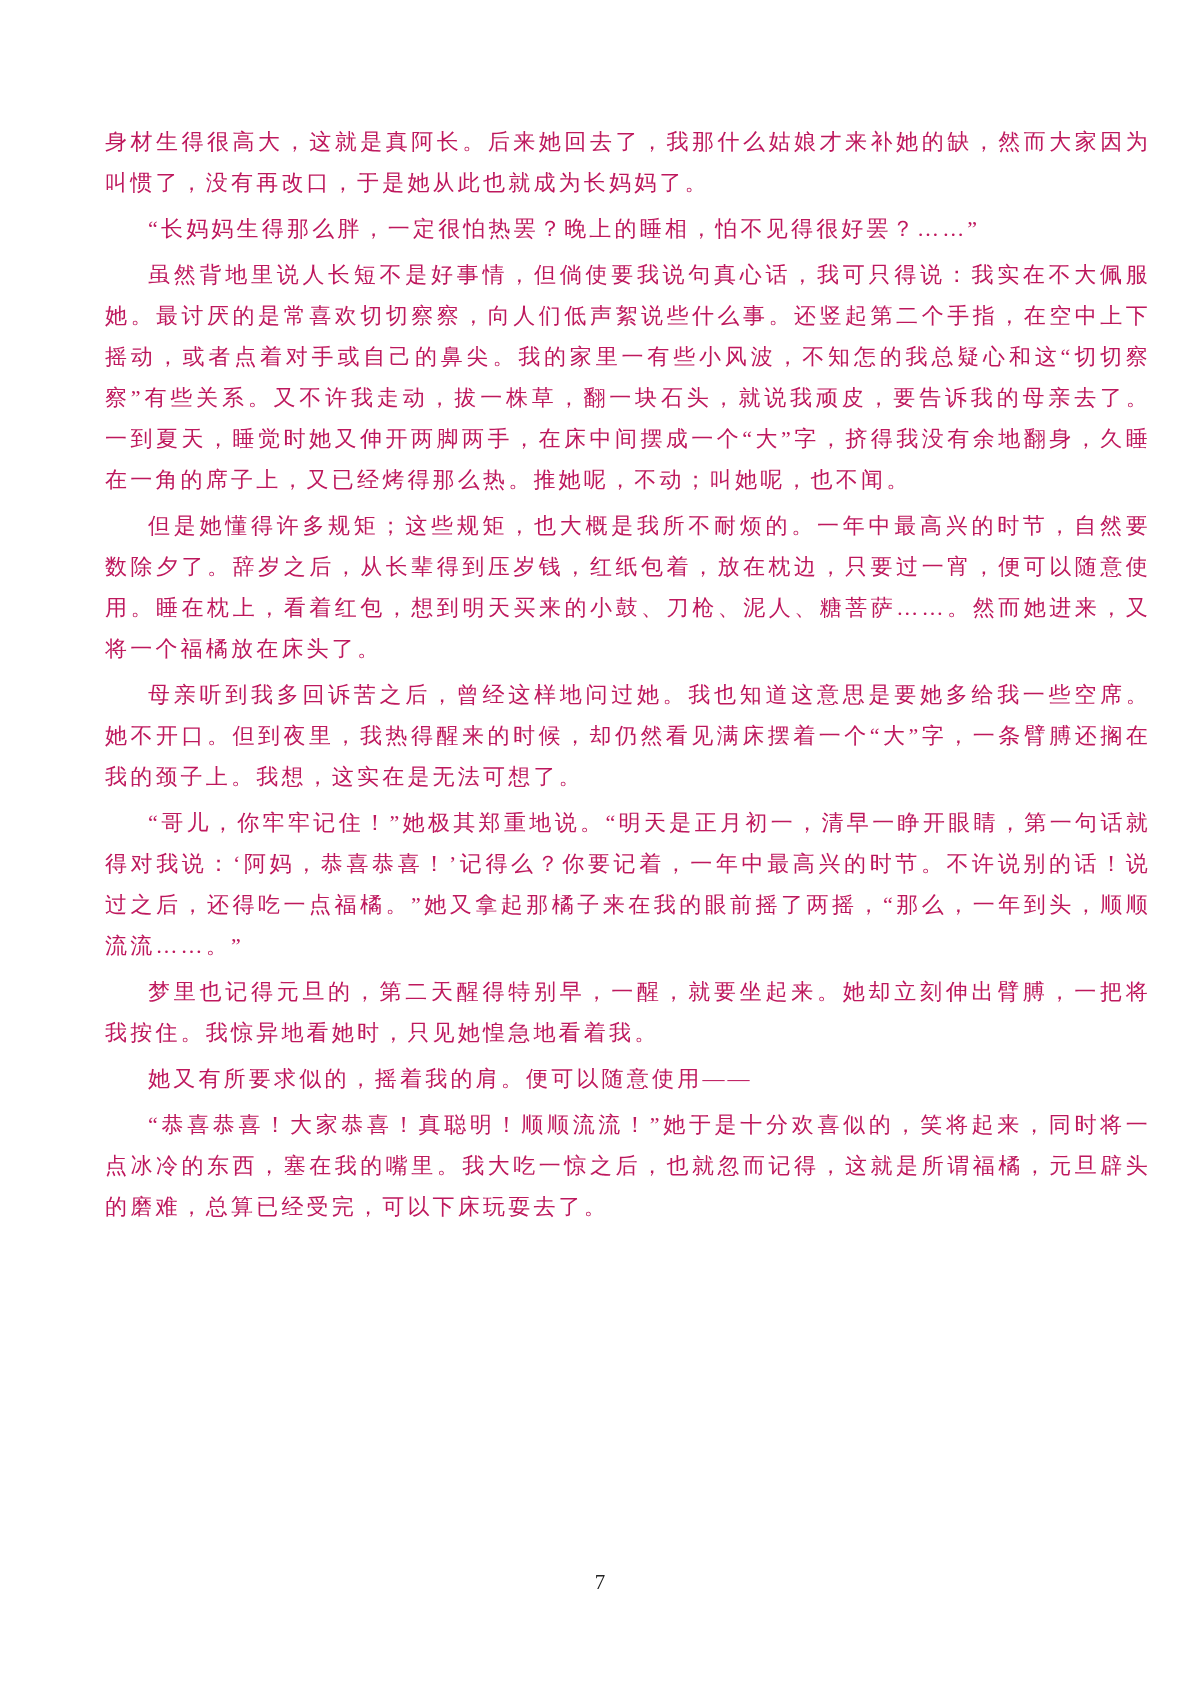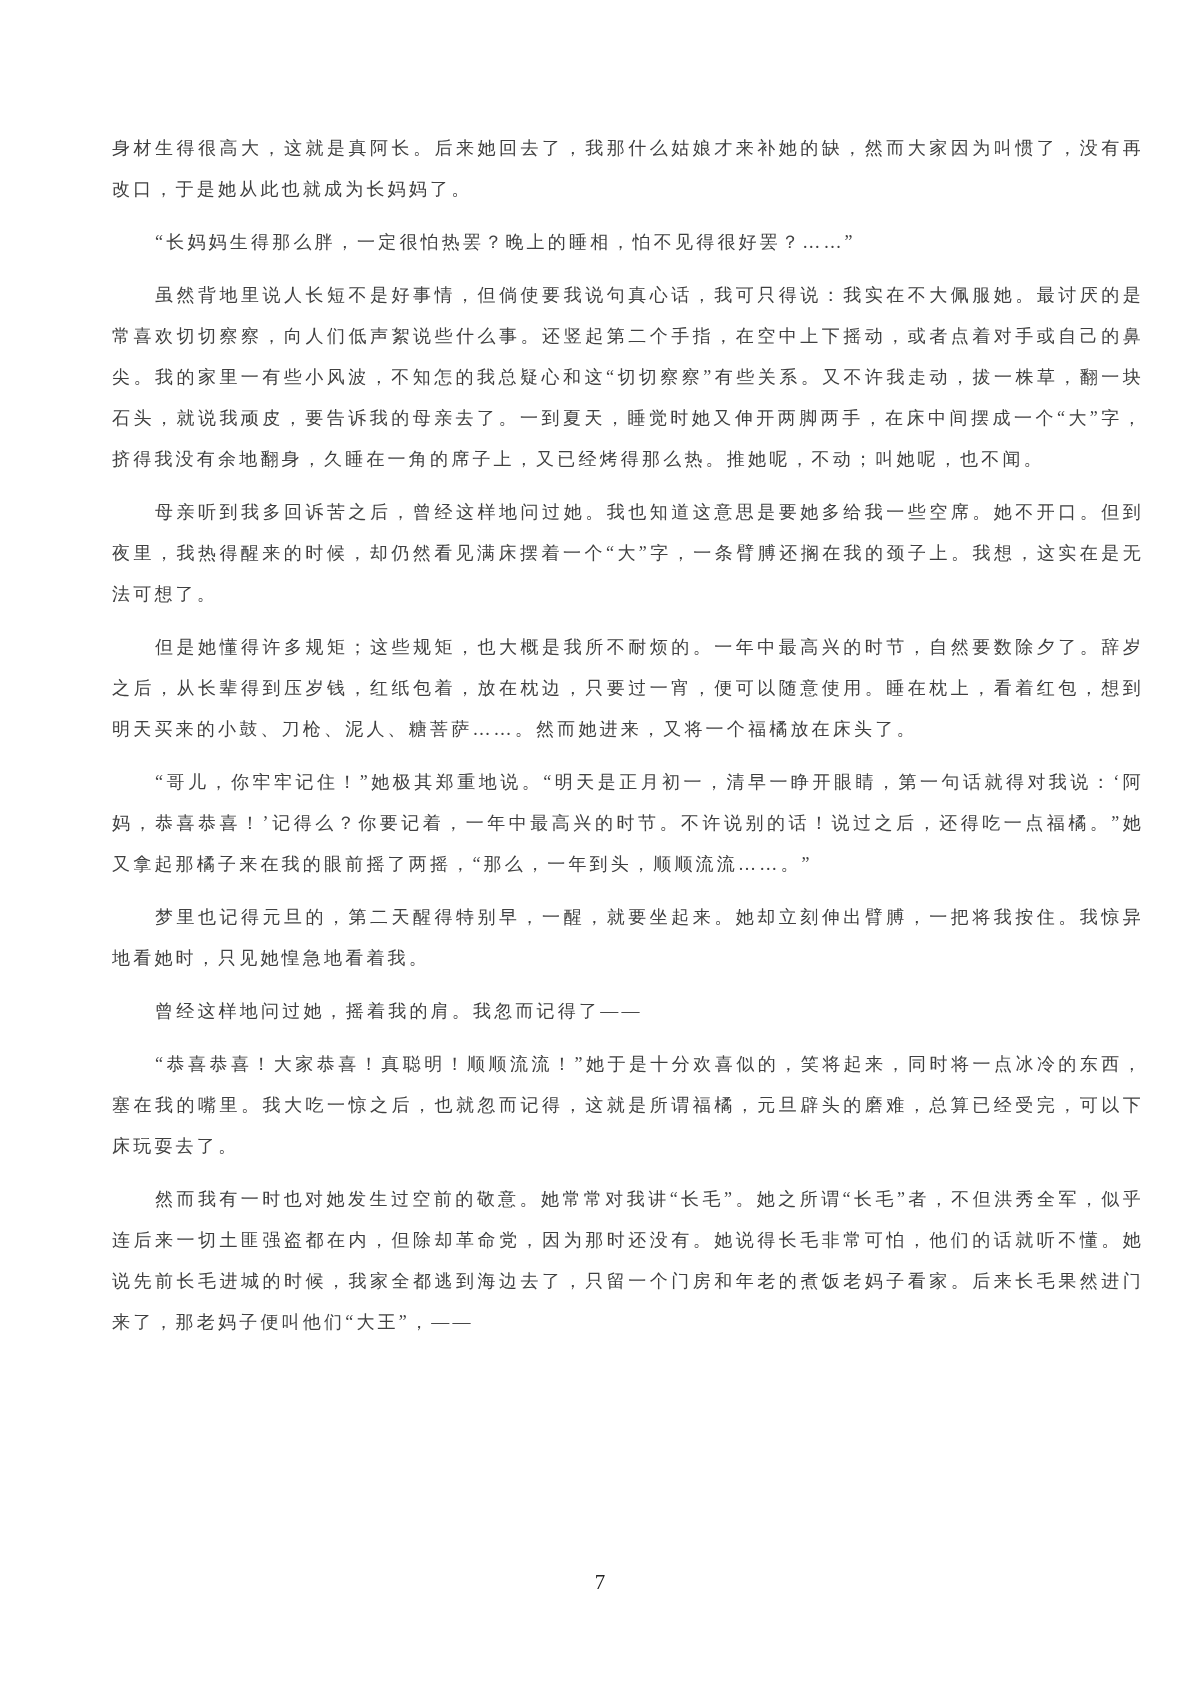--- a/index.html
+++ b/index.html
@@ -15,26 +15,26 @@
     overflow: hidden;
     font-family: "Liberation Serif", "DejaVu Serif", serif;
   }
   .content {
     position: absolute;
     left: 100px;
     top: 116px;
     width: 1056px;
   }
   .content p {
-    margin: 12px;
+    margin: 5px;
     padding: 0;
-    font-size: 18px;
+    font-size: 22px;
     line-height: 41px;
     letter-spacing: 3.2px;
-    color: #404040;
+    color: #be185d;
     text-align: justify;
     text-justify: inter-character;
     font-weight: 400;
   }
   .content p.indent {
     text-indent: 43px;
   }
   .page-number {
     position: absolute;
     top: 1570px;
@@ -47,22 +47,21 @@
   }
 </style>
 </head>
 <body>
 
 <div class="page">
   <div class="content">
       <p>身材生得很高大，这就是真阿长。后来她回去了，我那什么姑娘才来补她的缺，然而大家因为叫惯了，没有再改口，于是她从此也就成为长妈妈了。</p>
       <p class="indent">“长妈妈生得那么胖，一定很怕热罢？晚上的睡相，怕不见得很好罢？……”</p>
       <p class="indent">虽然背地里说人长短不是好事情，但倘使要我说句真心话，我可只得说：我实在不大佩服她。最讨厌的是常喜欢切切察察，向人们低声絮说些什么事。还竖起第二个手指，在空中上下摇动，或者点着对手或自己的鼻尖。我的家里一有些小风波，不知怎的我总疑心和这“切切察察”有些关系。又不许我走动，拔一株草，翻一块石头，就说我顽皮，要告诉我的母亲去了。一到夏天，睡觉时她又伸开两脚两手，在床中间摆成一个“大”字，挤得我没有余地翻身，久睡在一角的席子上，又已经烤得那么热。推她呢，不动；叫她呢，也不闻。</p>
+      <p class="indent">但是她懂得许多规矩；这些规矩，也大概是我所不耐烦的。一年中最高兴的时节，自然要数除夕了。辞岁之后，从长辈得到压岁钱，红纸包着，放在枕边，只要过一宵，便可以随意使用。睡在枕上，看着红包，想到明天买来的小鼓、刀枪、泥人、糖菩萨……。然而她进来，又将一个福橘放在床头了。</p>
       <p class="indent">母亲听到我多回诉苦之后，曾经这样地问过她。我也知道这意思是要她多给我一些空席。她不开口。但到夜里，我热得醒来的时候，却仍然看见满床摆着一个“大”字，一条臂膊还搁在我的颈子上。我想，这实在是无法可想了。</p>
-      <p class="indent">但是她懂得许多规矩；这些规矩，也大概是我所不耐烦的。一年中最高兴的时节，自然要数除夕了。辞岁之后，从长辈得到压岁钱，红纸包着，放在枕边，只要过一宵，便可以随意使用。睡在枕上，看着红包，想到明天买来的小鼓、刀枪、泥人、糖菩萨……。然而她进来，又将一个福橘放在床头了。</p>
       <p class="indent">“哥儿，你牢牢记住！”她极其郑重地说。“明天是正月初一，清早一睁开眼睛，第一句话就得对我说：‘阿妈，恭喜恭喜！’记得么？你要记着，一年中最高兴的时节。不许说别的话！说过之后，还得吃一点福橘。”她又拿起那橘子来在我的眼前摇了两摇，“那么，一年到头，顺顺流流……。”</p>
       <p class="indent">梦里也记得元旦的，第二天醒得特别早，一醒，就要坐起来。她却立刻伸出臂膊，一把将我按住。我惊异地看她时，只见她惶急地看着我。</p>
-      <p class="indent">曾经这样地问过她，摇着我的肩。我忽而记得了——</p>
+      <p class="indent">她又有所要求似的，摇着我的肩。便可以随意使用——</p>
       <p class="indent">“恭喜恭喜！大家恭喜！真聪明！顺顺流流！”她于是十分欢喜似的，笑将起来，同时将一点冰冷的东西，塞在我的嘴里。我大吃一惊之后，也就忽而记得，这就是所谓福橘，元旦辟头的磨难，总算已经受完，可以下床玩耍去了。</p>
-      <p class="indent">然而我有一时也对她发生过空前的敬意。她常常对我讲“长毛”。她之所谓“长毛”者，不但洪秀全军，似乎连后来一切土匪强盗都在内，但除却革命党，因为那时还没有。她说得长毛非常可怕，他们的话就听不懂。她说先前长毛进城的时候，我家全都逃到海边去了，只留一个门房和年老的煮饭老妈子看家。后来长毛果然进门来了，那老妈子便叫他们“大王”，——</p>
     </div>
   <div class="page-number">7</div>
 </div>
 
 </body></html>

